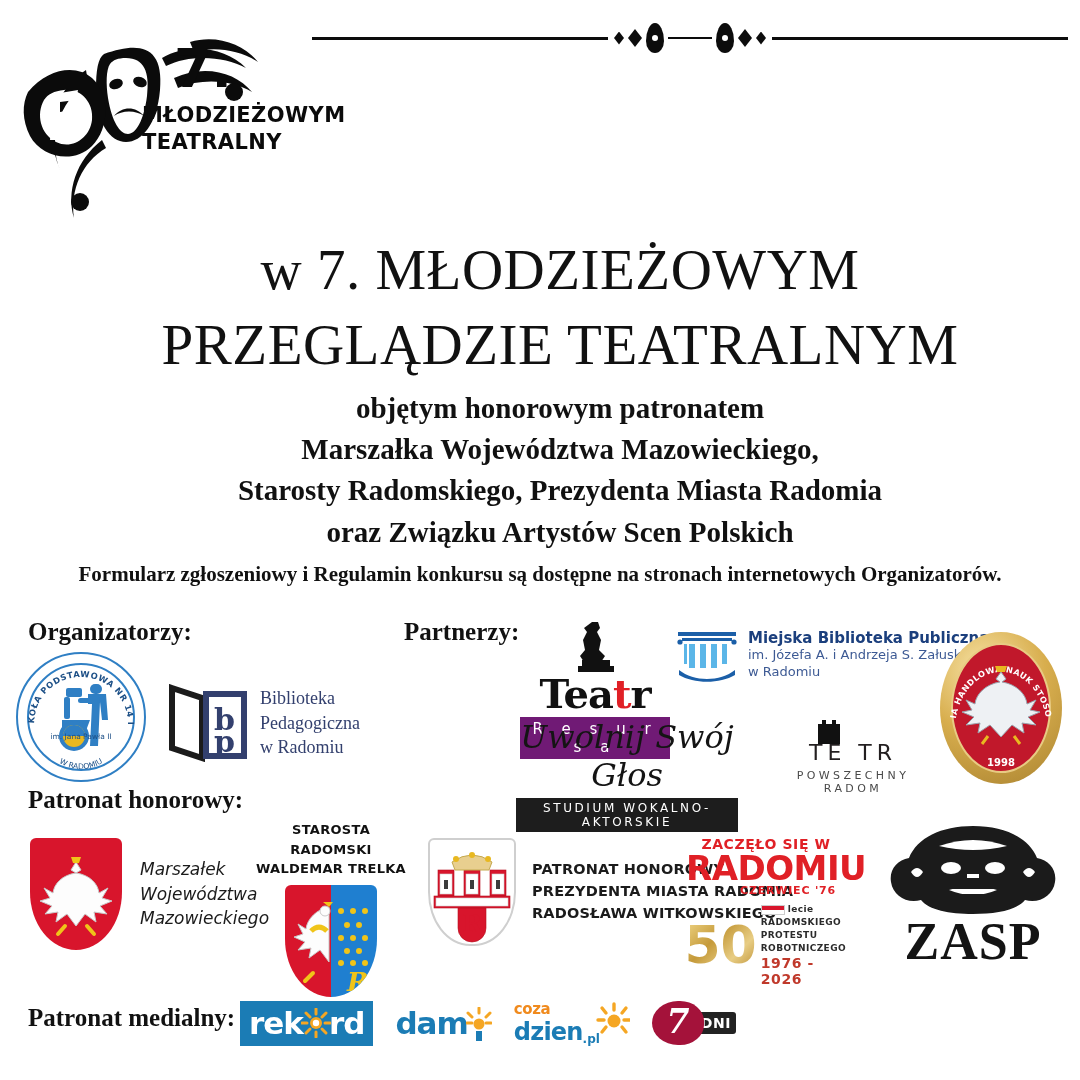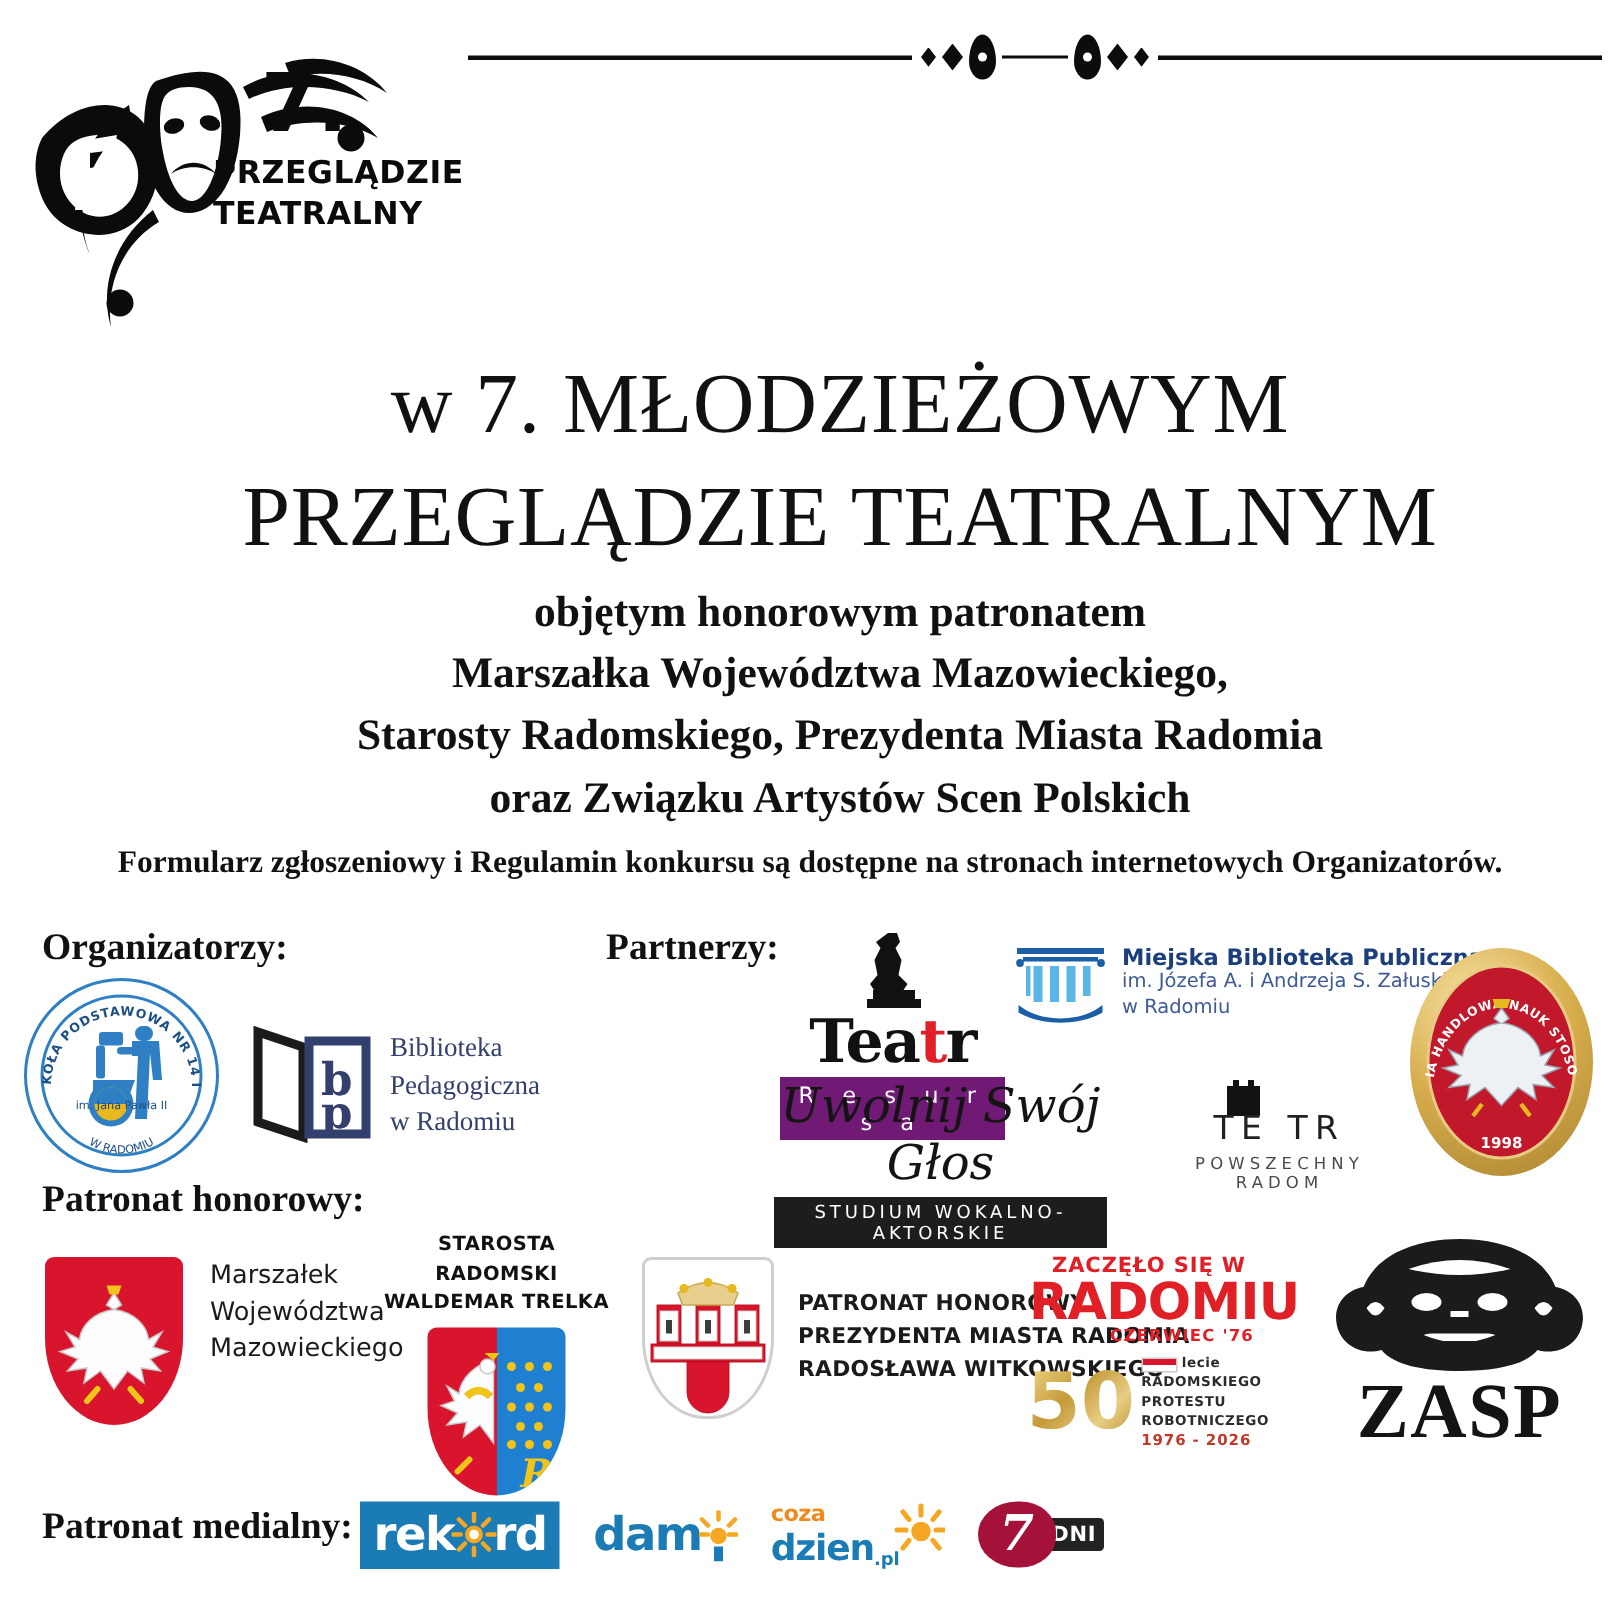--- a/index.html
+++ b/index.html
@@ -109,21 +109,21 @@
             line-height:1.5;text-align:center;color:#111;letter-spacing:.3px;}
 
   
   .zs1{font-family:"DejaVu Sans",sans-serif;font-weight:700;font-size:14px;color:#e02026;letter-spacing:.6px;}
   .zs2{font-family:"DejaVu Sans",sans-serif;font-weight:700;font-size:34px;color:#e02026;letter-spacing:-.5px;line-height:.95;}
   .zs3{font-family:"DejaVu Sans",sans-serif;font-weight:700;font-size:11px;color:#e02026;letter-spacing:.8px;}
   .fifty{font-family:"DejaVu Sans",sans-serif;font-weight:700;font-size:52px;line-height:1;
          background:linear-gradient(135deg,#f2d98a,#c59a3a 40%,#e8cd84 70%,#b98b2e);
          -webkit-background-clip:text;background-clip:text;color:transparent;}
   .fifty-t{font-family:"DejaVu Sans",sans-serif;font-weight:700;font-size:9px;color:#2b2b2b;line-height:1.45;letter-spacing:.4px;}
-  .fifty-y{font-family:"DejaVu Sans",sans-serif;font-weight:700;font-size:10px;color:#c0392b;letter-spacing:.6px;}
+  .fifty-y{font-family:"DejaVu Sans",sans-serif;font-weight:700;font-size:14px;color:#c0392b;letter-spacing:.6px;}
 
   
   .zasp-w{font-family:"Liberation Serif",serif;font-weight:700;font-size:52px;letter-spacing:1px;color:#141414;}
 
   
   .rekord{background:#1b7cb5;padding:4px 9px 5px;display:flex;align-items:center;}
   .rekord span{font-family:"DejaVu Sans",sans-serif;font-weight:700;font-size:31px;color:#fff;letter-spacing:-1px;}
   .dami{font-family:"DejaVu Sans",sans-serif;font-weight:700;font-size:31px;color:#1b7cb5;letter-spacing:-1px;}
   .coza{font-family:"DejaVu Sans",sans-serif;font-weight:700;font-size:15px;color:#f08a1d;letter-spacing:-.4px;}
   .dzien{font-family:"DejaVu Sans",sans-serif;font-weight:700;font-size:24px;color:#1b7cb5;letter-spacing:-.8px;}
@@ -175,21 +175,21 @@
                  C 60 144, 28 138, 16 116 C 8 100, 8 84, 14 72 Z
                  M30 80 C 22 94, 26 114, 42 122 C 58 130, 76 118, 78 100
                  C 80 82, 66 68, 50 70 C 40 71, 34 74, 30 80 Z"></path>
         <path d="M40 74 L 64 70 L 62 80 L 46 82 L 46 92 L 58 90 L 57 99 L 46 100 L 46 120 L 36 120 Z" fill="#fff"></path>
         <circle cx="220" cy="72" r="9"></circle>
         <circle cx="66" cy="182" r="9"></circle>
       </g>
     </svg>
     <div class="logo-num">7.</div>
     <div class="logo-word">
-      <div>PRZEGLĄDZIE</div>
+      <div>MŁODZIEŻOWYM</div>
       <div>TEATRALNY</div>
     </div>
   </div>
 
 
   <div class="bigtitle">
     <div class="bt">w 7. MŁODZIEŻOWYM</div>
     <div class="bt">PRZEGLĄDZIE TEATRALNYM</div>
   </div>
 
@@ -314,21 +314,21 @@
         <g>
           <path d="M61 40 l5 7 -4 3 c 14 2 24 12 25 22 l 9 -4 -6 10 10 2 -12 5 8 8 -14 -2 2 10 -12 -8 -11 12 -11 -12 -12 8 2 -10 -14 2 8 -8 -12 -5 10 -2 -6 -10 9 4 c 1 -10 11 -20 25 -22 l -4 -3 z" fill="#eef1f4" stroke="#9aa4ae" stroke-width="1"></path>
           <path d="M55 34 h12 l-2 6 h-8 z" fill="#e8b820"></path>
           <path d="M48 104 l-6 8 M74 104 l6 8" stroke="#e8b820" stroke-width="3" fill="none"></path>
         </g>
       </svg>
       <div class="yr">1998</div>
     </div>
   </div>
 
-  <div class="tile" style="left:30px;top:838px;display:flex;gap:18px;">
+  <div class="tile" style="left:30px;top:838px;display:flex;align-items:center;gap:18px;font-style:italic;">
     <div class="shield shield-maz">
       <svg width="92" height="112" viewBox="0 0 92 112">
         <path d="M46 24 l5 8 -5 3 c 14 2 22 11 23 20 l 9 -5 -6 10 10 3 -12 5 7 8 -13 -2 2 10 -11 -8 -9 12 -9 -12 -11 8 2 -10 -13 2 7 -8 -12 -5 10 -3 -6 -10 9 5 c 1 -9 9 -18 23 -20 l -5 -3 z" fill="#fdfdfd" stroke="#c9c9c9" stroke-width="1"></path>
         <path d="M41 19 h10 l-2 6 h-6 z" fill="#f0c419"></path>
         <path d="M35 88 l-7 8 M57 88 l7 8" stroke="#f0c419" stroke-width="4" fill="none" stroke-linecap="round"></path>
       </svg>
     </div>
     <div class="pat-cap">
       <div>Marszałek</div>
       <div>Województwa</div>

